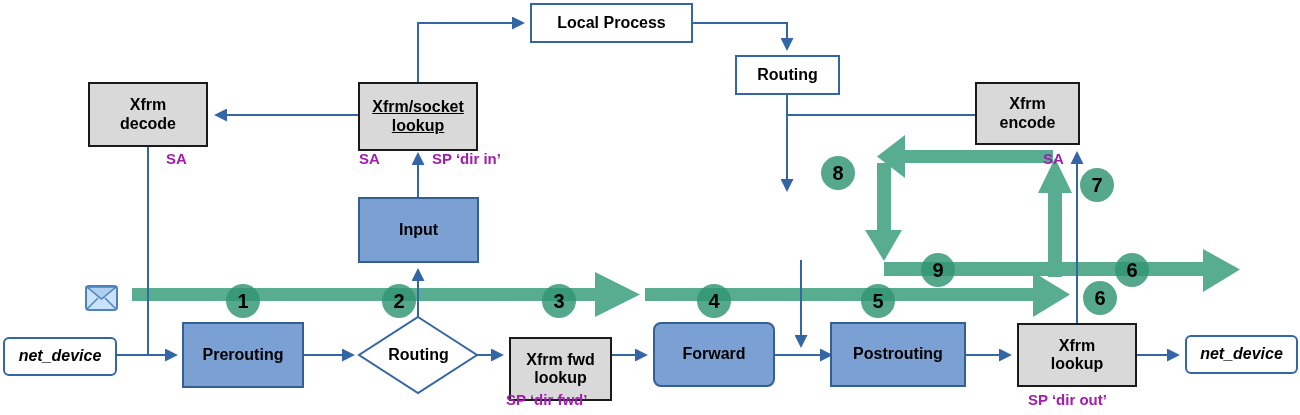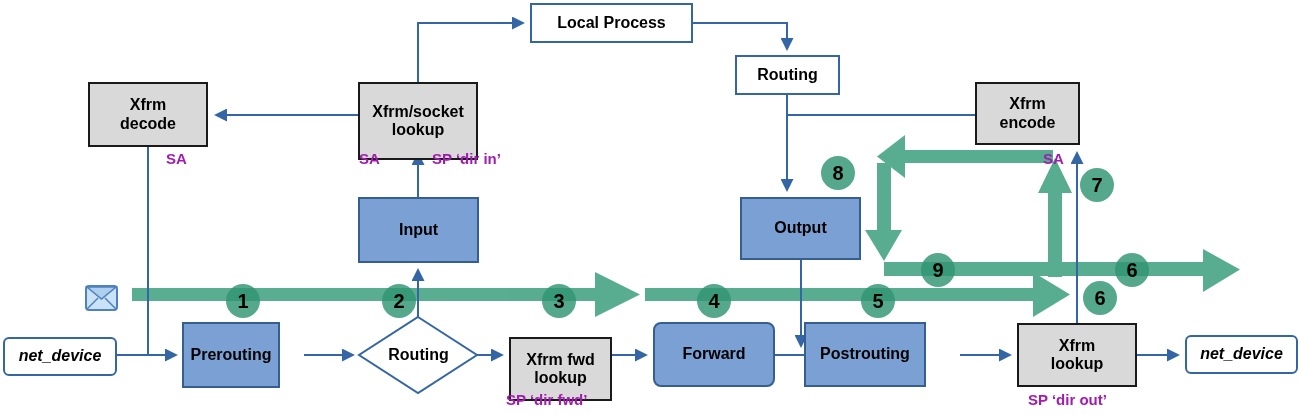--- a/index.html
+++ b/index.html
@@ -100,35 +100,34 @@
   <div class="badge" style="left:697px;top:284px;">4</div>
   <div class="badge" style="left:861px;top:284px;">5</div>
   <div class="badge" style="left:1083px;top:281px;">6</div>
   <div class="badge" style="left:1080px;top:168px;">7</div>
   <div class="badge" style="left:821px;top:156px;">8</div>
   <div class="badge" style="left:921px;top:253px;">9</div>
   <div class="badge" style="left:1115px;top:253px;">6</div>
 
   <div class="node gray" style="left:88px;top:82px;width:120px;height:65px;">Xfrm
 decode</div>
-  <div class="node gray" style="left:358px;top:82px;width:120px;height:78px;">Xfrm/socket
+  <div class="node gray" style="left:358px;top:82px;width:120px;height:69px;text-decoration:underline;">Xfrm/socket
 lookup</div>
   <div class="node white" style="left:530px;top:3px;width:163px;height:40px;">Local Process</div>
   <div class="node white" style="left:735px;top:55px;width:105px;height:40px;">Routing</div>
   <div class="node gray" style="left:975px;top:82px;width:105px;height:63px;">Xfrm
 encode</div>
   <div class="node blue" style="left:358px;top:197px;width:121px;height:66px;">Input</div>
-  <div class="node blue" style="left:740px;top:197px;width:121px;height:63px;">Output</div>
   <div class="node white rounded" style="left:3px;top:337px;width:114px;height:39px;">net_device</div>
-  <div class="node blue" style="left:182px;top:322px;width:98px;height:66px;">Prerouting</div>
+  <div class="node blue" style="left:182px;top:322px;width:122px;height:66px;">Prerouting</div>
   <div class="diamond-label" style="left:361px;top:340px;width:115px;height:30px;">Routing</div>
   <div class="node gray" style="left:509px;top:323px;width:103px;height:64px;margin-top:14px;">Xfrm fwd
 lookup</div>
   <div class="node blue" style="left:653px;top:322px;width:122px;height:65px;border-radius:8px;">Forward</div>
-  <div class="node blue" style="left:804px;top:322px;width:122px;height:65px;">Postrouting</div>
+  <div class="node blue" style="left:830px;top:322px;width:136px;height:65px;">Postrouting</div>
   <div class="node gray" style="left:1017px;top:323px;width:120px;height:64px;">Xfrm
 lookup</div>
   <div class="node white rounded" style="left:1185px;top:335px;width:113px;height:39px;">net_device</div>
 
   <div class="annot" style="left:166px;top:150px;">SA</div>
   <div class="annot" style="left:359px;top:150px;">SA</div>
   <div class="annot" style="left:432px;top:150px;">SP ‘dir in’</div>
   <div class="annot" style="left:1043px;top:150px;">SA</div>
   <div class="annot" style="left:506px;top:391px;">SP ‘dir fwd’</div>
   <div class="annot" style="left:1028px;top:391px;">SP ‘dir out’</div>

